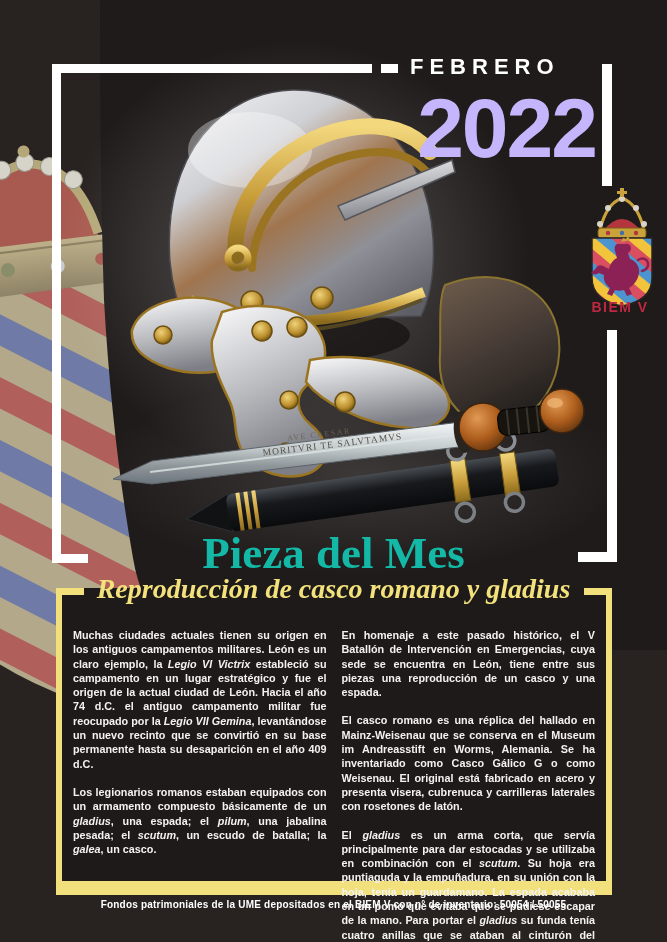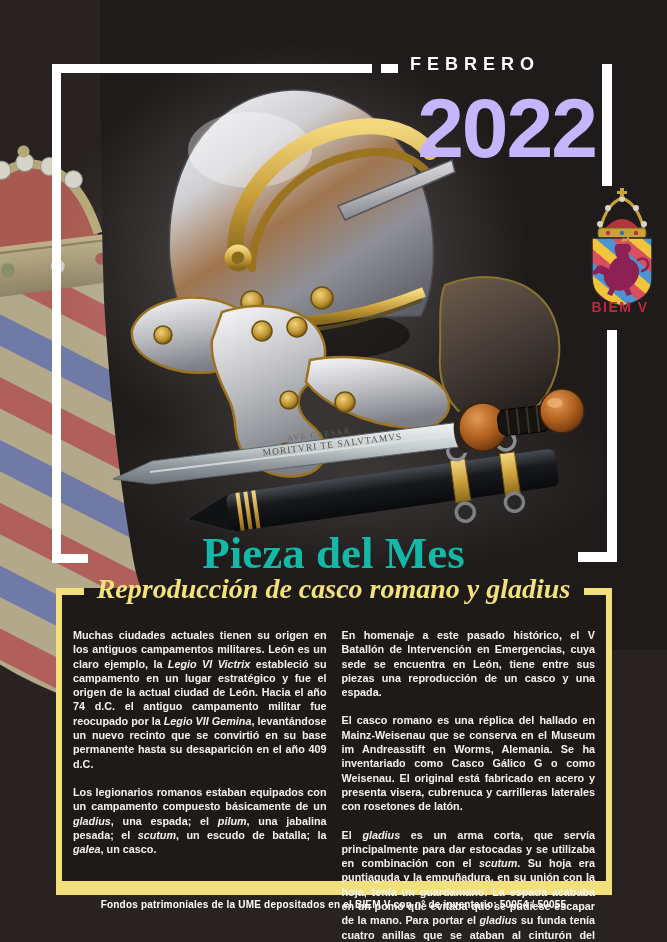--- a/index.html
+++ b/index.html
@@ -5,21 +5,21 @@
   html,body{margin:0;padding:0;background:#121010;}
   #poster{
     position:relative;width:667px;height:942px;overflow:hidden;
     background:#282321;font-family:"Liberation Sans",sans-serif;
   }
   #art{position:absolute;left:0;top:0;z-index:1;}
   .frame{position:absolute;background:#ffffff;z-index:3;}
   .ydash{position:absolute;background:#f1e07c;z-index:4;}
   #month{
     position:absolute;left:410px;top:54px;z-index:3;color:#fff;
-    font-size:18px;font-weight:700;letter-spacing:6px;white-space:nowrap;
+    font-size:22px;font-weight:700;letter-spacing:6px;white-space:nowrap;
   }
   #year{
     position:absolute;left:400px;top:86px;width:196px;z-index:3;color:#c4b5fd;
     font-size:84px;font-weight:700;letter-spacing:-2px;line-height:1;text-align:right;
   }
   #biem-label{
     position:absolute;left:576px;top:299px;width:88px;z-index:3;color:#bf2840;
     font-size:14px;font-weight:700;letter-spacing:1.5px;text-align:center;
   }
   #title{
@@ -253,21 +253,21 @@
   <div id="biem-label">BIEM V</div>
 
   <div id="title">Pieza del Mes</div>
   <div id="subtitle">Reproducción de casco romano y gladius</div>
   <div class="ydash" style="left:56px;top:588px;width:28px;height:7px;"></div>
   <div class="ydash" style="left:584px;top:588px;width:28px;height:7px;"></div>
 
   <div id="textbox">
     <div class="col">
       <p><span>Muchas ciudades actuales tienen su origen en los antiguos campamentos militares. León es un claro ejemplo, la </span><i>Legio VI Victrix</i><span> estableció su campamento en un lugar estratégico y fue el origen de la actual ciudad de León. Hacia el año 74 d.C. el antiguo campamento militar fue reocupado por la </span><i>Legio VII Gemina</i><span>, levantándose un nuevo recinto que se convirtió en su base permanente hasta su desaparición en el año 409 d.C.</span></p>
-      <p><span>Los legionarios romanos estaban equipados con un campamento compuesto básicamente de un </span><i>gladius</i><span>, una espada;  el </span><i>pilum</i><span>, una jabalina pesada; el </span><i>scutum</i><span>, un escudo de batalla; la </span><i>galea</i><span>, un casco.</span></p>
+      <p><span>Los legionarios romanos estaban equipados con un armamento compuesto básicamente de un </span><i>gladius</i><span>, una espada;  el </span><i>pilum</i><span>, una jabalina pesada; el </span><i>scutum</i><span>, un escudo de batalla; la </span><i>galea</i><span>, un casco.</span></p>
     </div>
     <div class="col">
       <p><span>En homenaje a este pasado histórico, el V Batallón de Intervención en Emergencias, cuya sede se encuentra en León, tiene entre sus piezas una reproducción de un casco y una espada.</span></p>
       <p><span>El casco romano es una réplica del hallado en Mainz-Weisenau que se conserva en el Museum im Andreasstift en Worms, Alemania. Se ha inventariado como Casco Gálico G o como Weisenau. El original está fabricado en acero y presenta visera, cubrenuca y carrilleras laterales con rosetones de latón.</span></p>
       <p><span>El </span><i>gladius</i><span> es un arma corta, que servía principalmente para dar estocadas y se utilizaba en combinación con el </span><i>scutum</i><span>. Su hoja era puntiaguda y la empuñadura, en su unión con la hoja, tenía un guardamano. La espada acababa en un pomo que evitaba que se pudiese escapar de la mano. Para portar el </span><i>gladius</i><span> su funda tenía cuatro anillas que se ataban al cinturón del legionario.</span></p>
     </div>
   </div>
 
   <div id="footer">Fondos patrimoniales de la UME depositados en el BIEM V con n° de inventario: 50054 / 50055</div>
 

